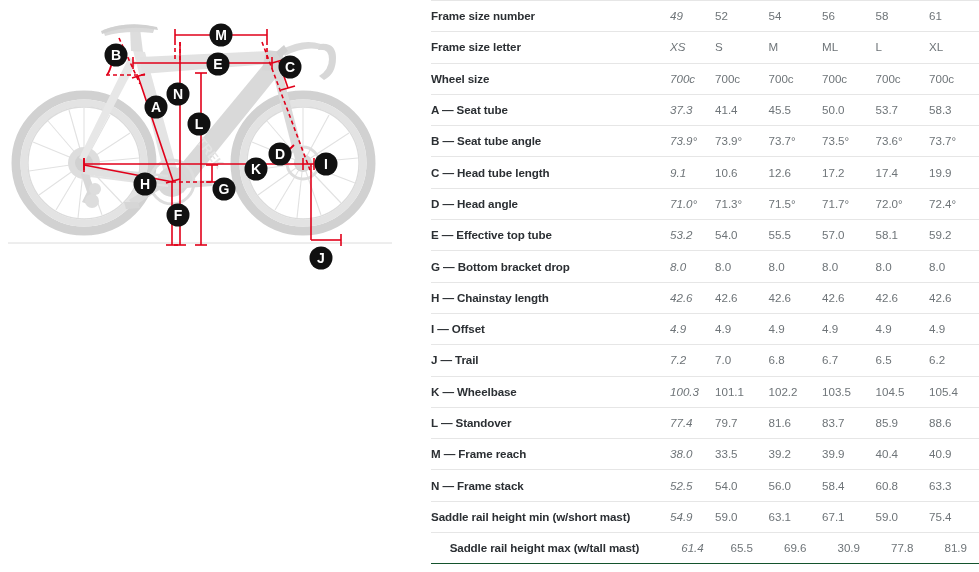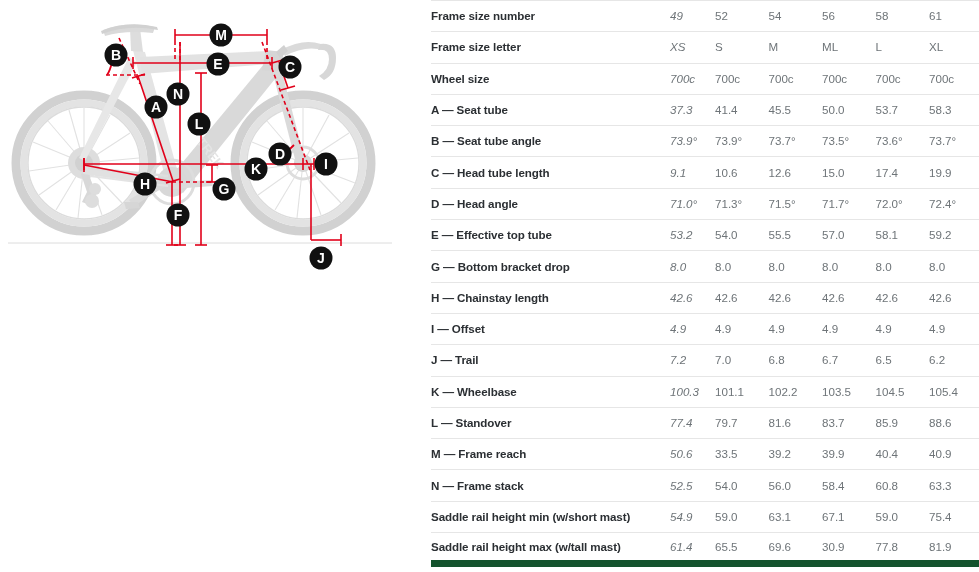--- a/index.html
+++ b/index.html
@@ -37,21 +37,21 @@
   }
   table.geo tr { height: 31.3px; }
   table.geo td {
     border-top: 1px solid #e6e6e6;
     padding: 0;
     vertical-align: middle;
     font-size: 11.6px;
     line-height: 14px;
     white-space: nowrap;
   }
-  table.geo tr:last-child td { border-bottom: 7px solid #14532d; }
+  table.geo tr:last-child td { border-bottom: 1px solid #14532d; text-align: center; }
   td.rowlabel {
     width: 227px;
     padding-left: 12px;
     color: #2b2f33;
     font-weight: bold;
     letter-spacing: -0.1px;
   }
   td.val {
     width: 53.5px;
     color: #6e7478;
@@ -351,21 +351,21 @@
             <td class="val">73.7°</td>
             <td class="val">73.5°</td>
             <td class="val">73.6°</td>
             <td class="val">73.7°</td>
           </tr>
           <tr>
             <td class="rowlabel">C — Head tube length</td>
             <td class="val c1">9.1</td>
             <td class="val">10.6</td>
             <td class="val">12.6</td>
-            <td class="val">15.0</td>
+            <td class="val">17.2</td>
             <td class="val">17.4</td>
             <td class="val">19.9</td>
           </tr>
           <tr>
             <td class="rowlabel">D — Head angle</td>
             <td class="val c1">71.0°</td>
             <td class="val">71.3°</td>
             <td class="val">71.5°</td>
             <td class="val">71.7°</td>
             <td class="val">72.0°</td>
@@ -429,21 +429,21 @@
             <td class="rowlabel">L — Standover</td>
             <td class="val c1">77.4</td>
             <td class="val">79.7</td>
             <td class="val">81.6</td>
             <td class="val">83.7</td>
             <td class="val">85.9</td>
             <td class="val">88.6</td>
           </tr>
           <tr>
             <td class="rowlabel">M — Frame reach</td>
-            <td class="val c1">50.6</td>
+            <td class="val c1">38.0</td>
             <td class="val">33.5</td>
             <td class="val">39.2</td>
             <td class="val">39.9</td>
             <td class="val">40.4</td>
             <td class="val">40.9</td>
           </tr>
           <tr>
             <td class="rowlabel">N — Frame stack</td>
             <td class="val c1">52.5</td>
             <td class="val">54.0</td>

